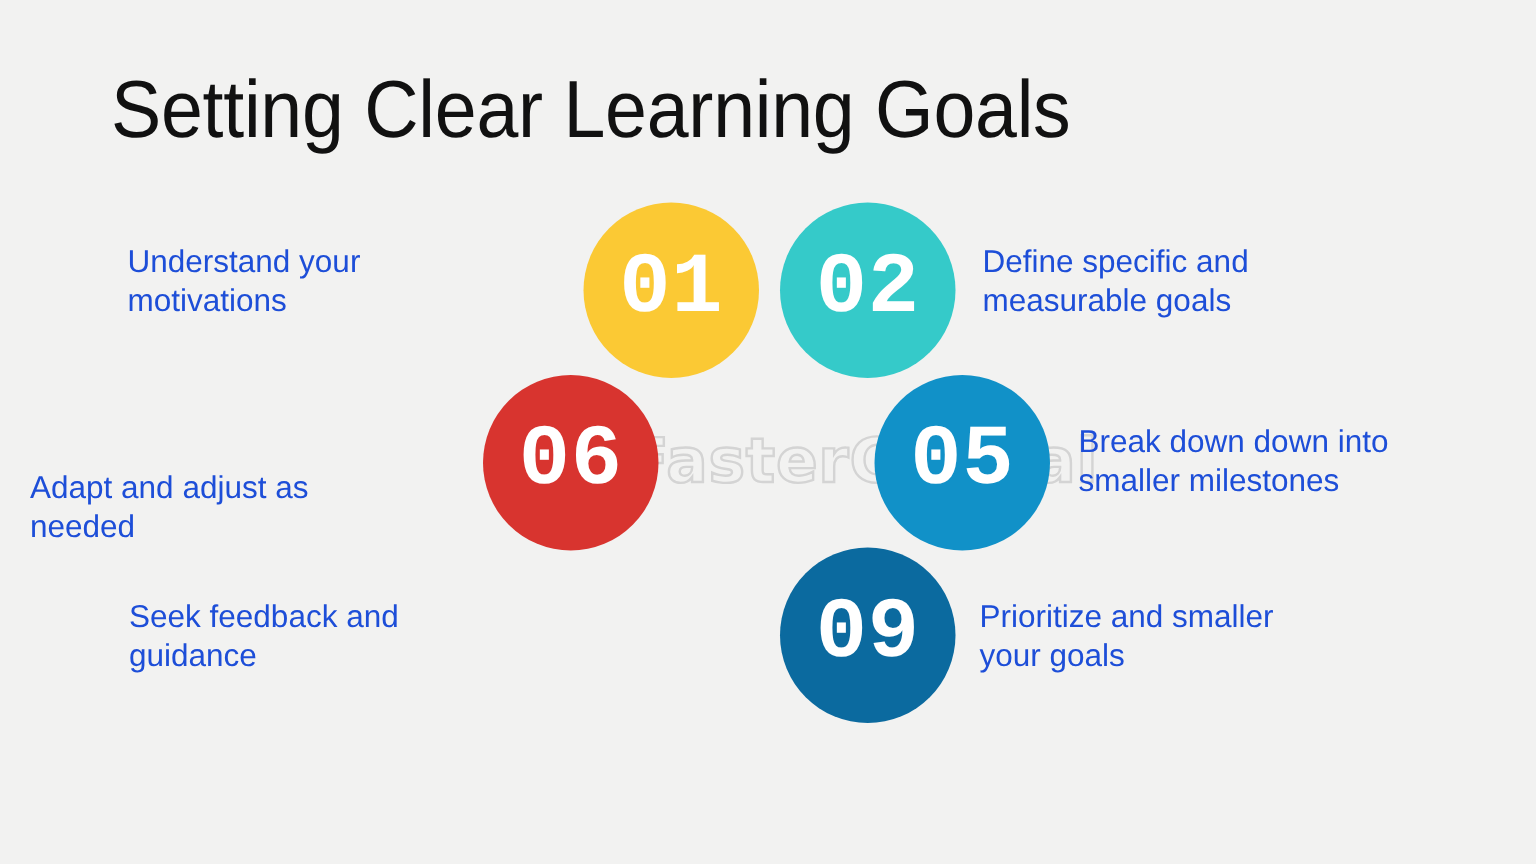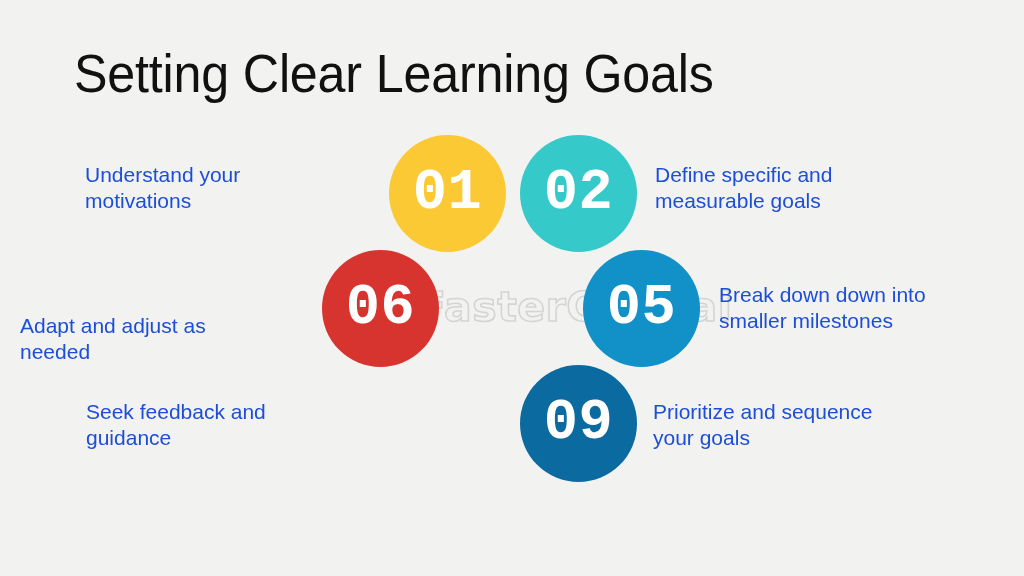--- a/index.html
+++ b/index.html
@@ -176,20 +176,20 @@
   <div class="node" id="node-06" style="background: rgb(216, 52, 47);">
     <span class="num">06</span>
   </div>
 
   <div class="label left" id="label-01">Understand your
 motivations</div>
   <div class="label right" id="label-02">Define specific and
 measurable goals</div>
   <div class="label right" id="label-03">Break down down into
 smaller milestones</div>
-  <div class="label right" id="label-04">Prioritize and sequence
+  <div class="label right" id="label-04">Prioritize and smaller
 your goals</div>
   <div class="label left" id="label-05">Seek feedback and
 guidance</div>
   <div class="label left" id="label-06">Adapt and adjust as
 needed</div>
 
 </div>
 
 </body></html>

